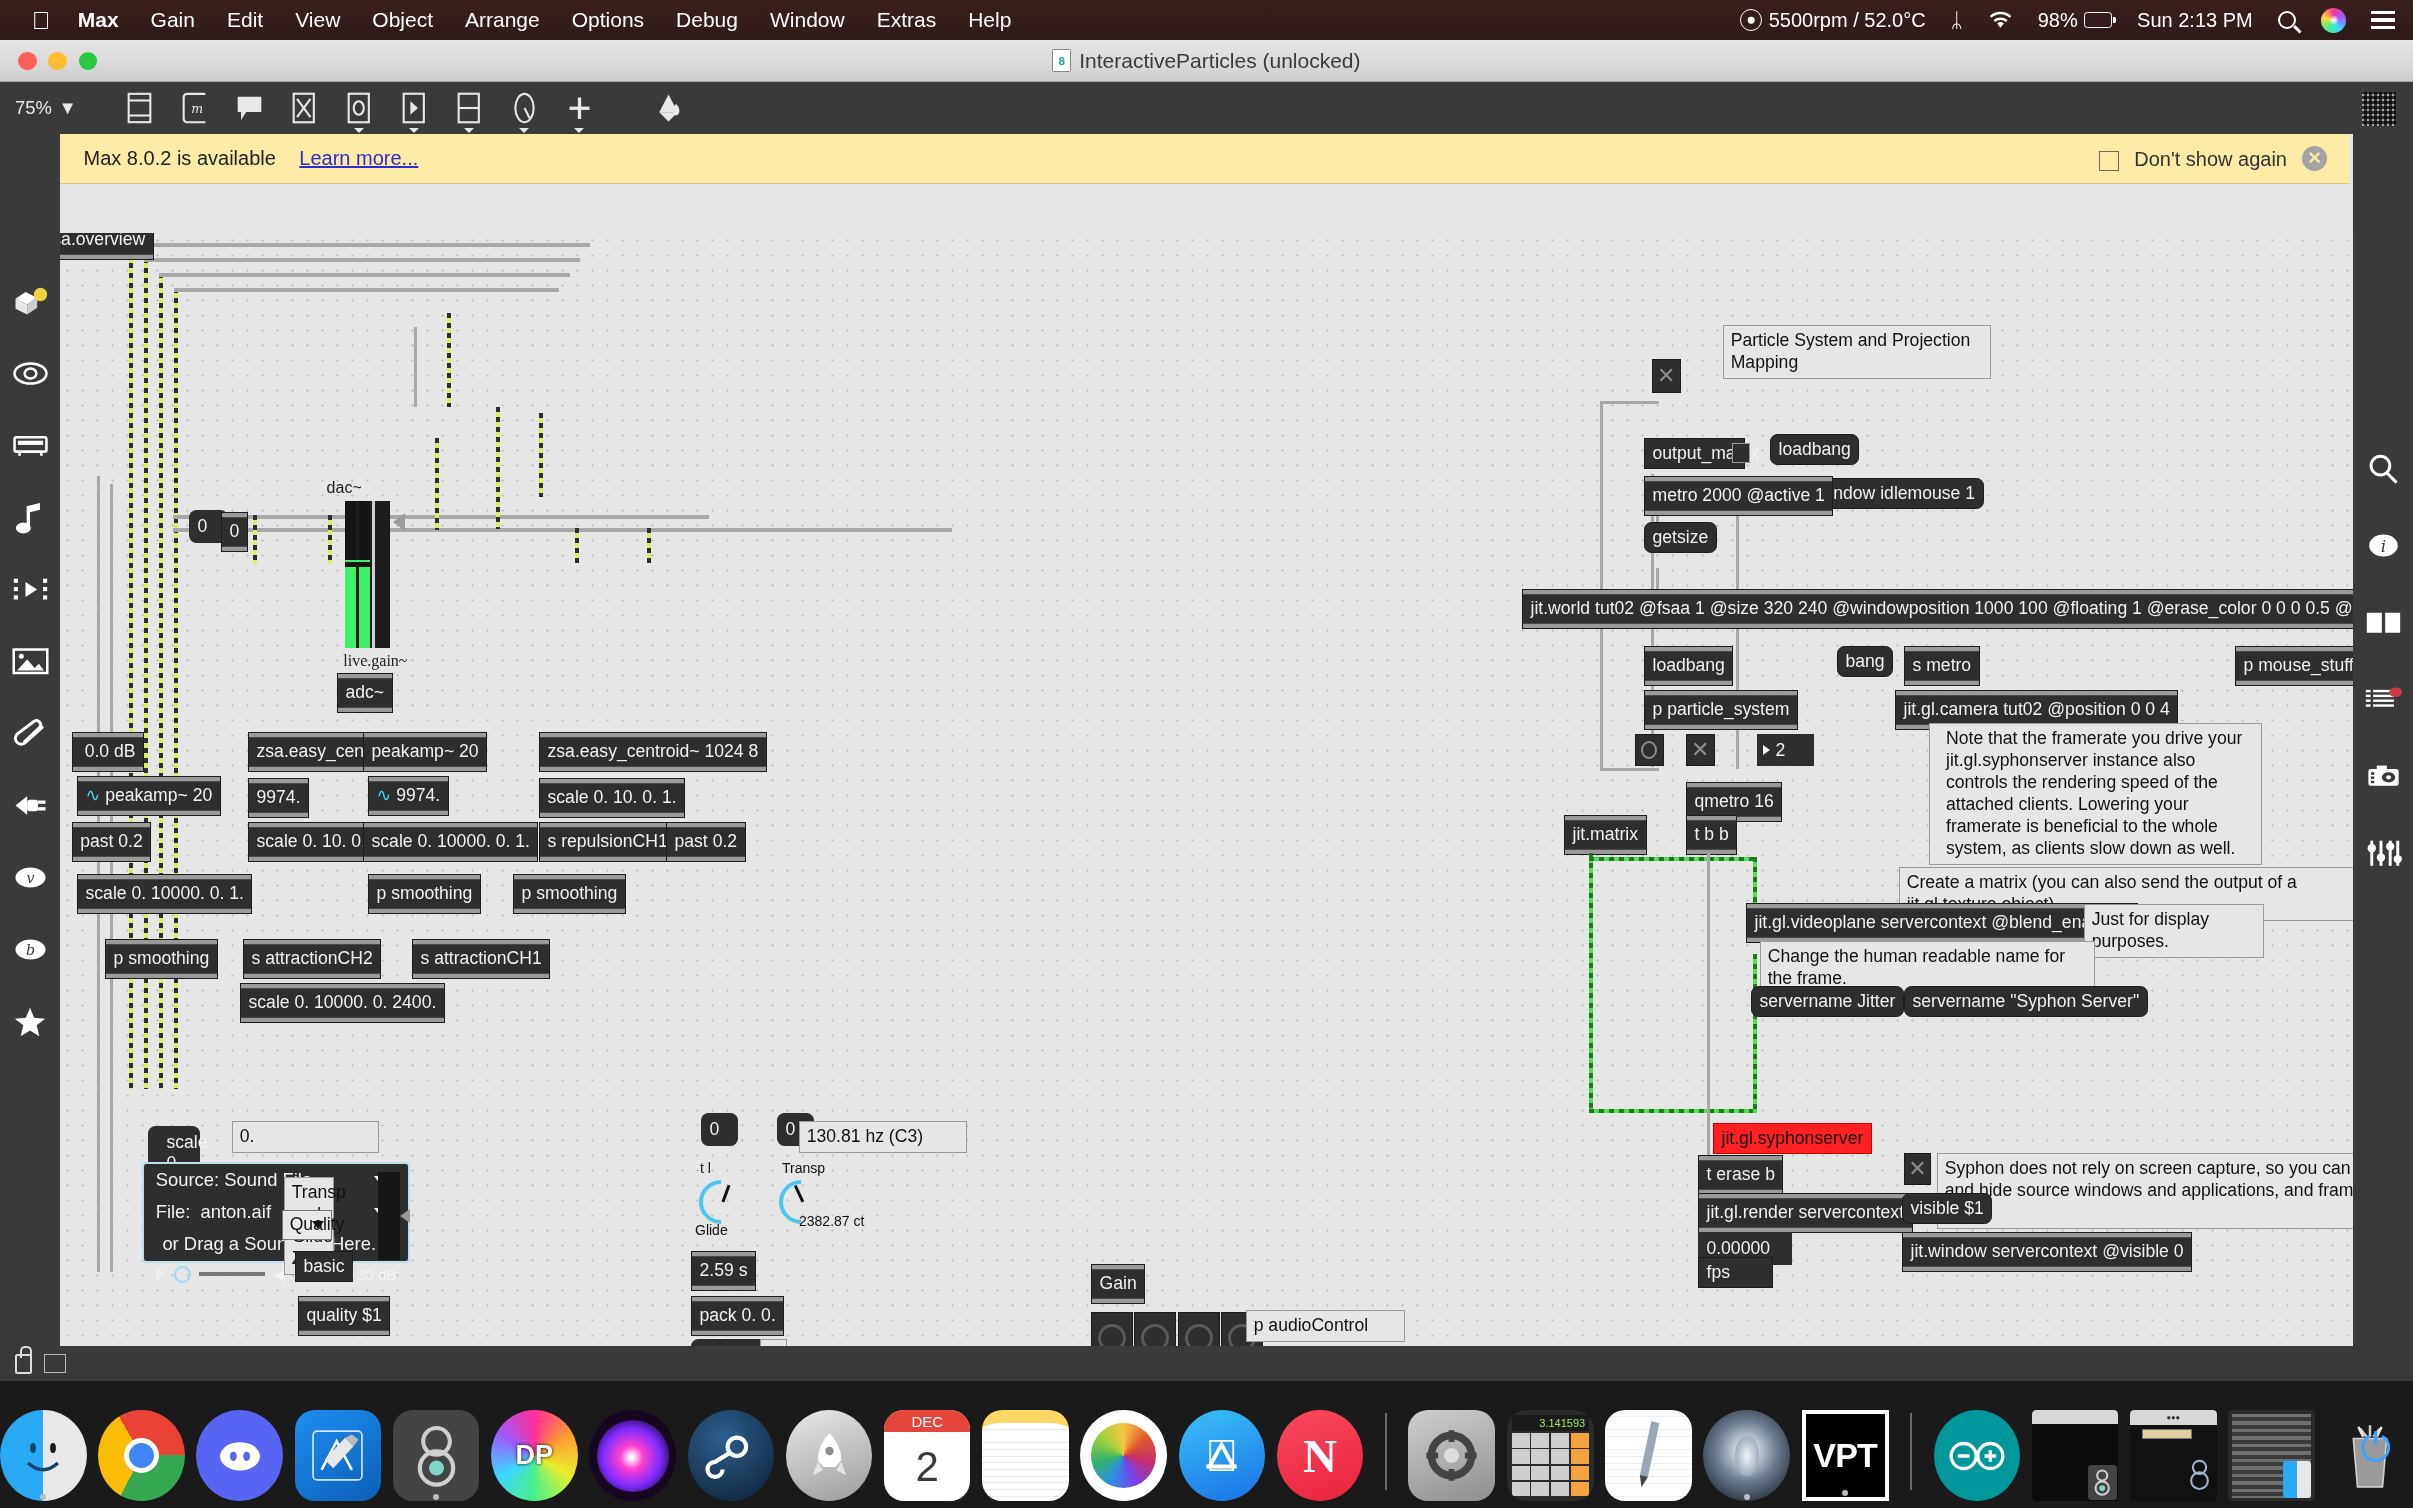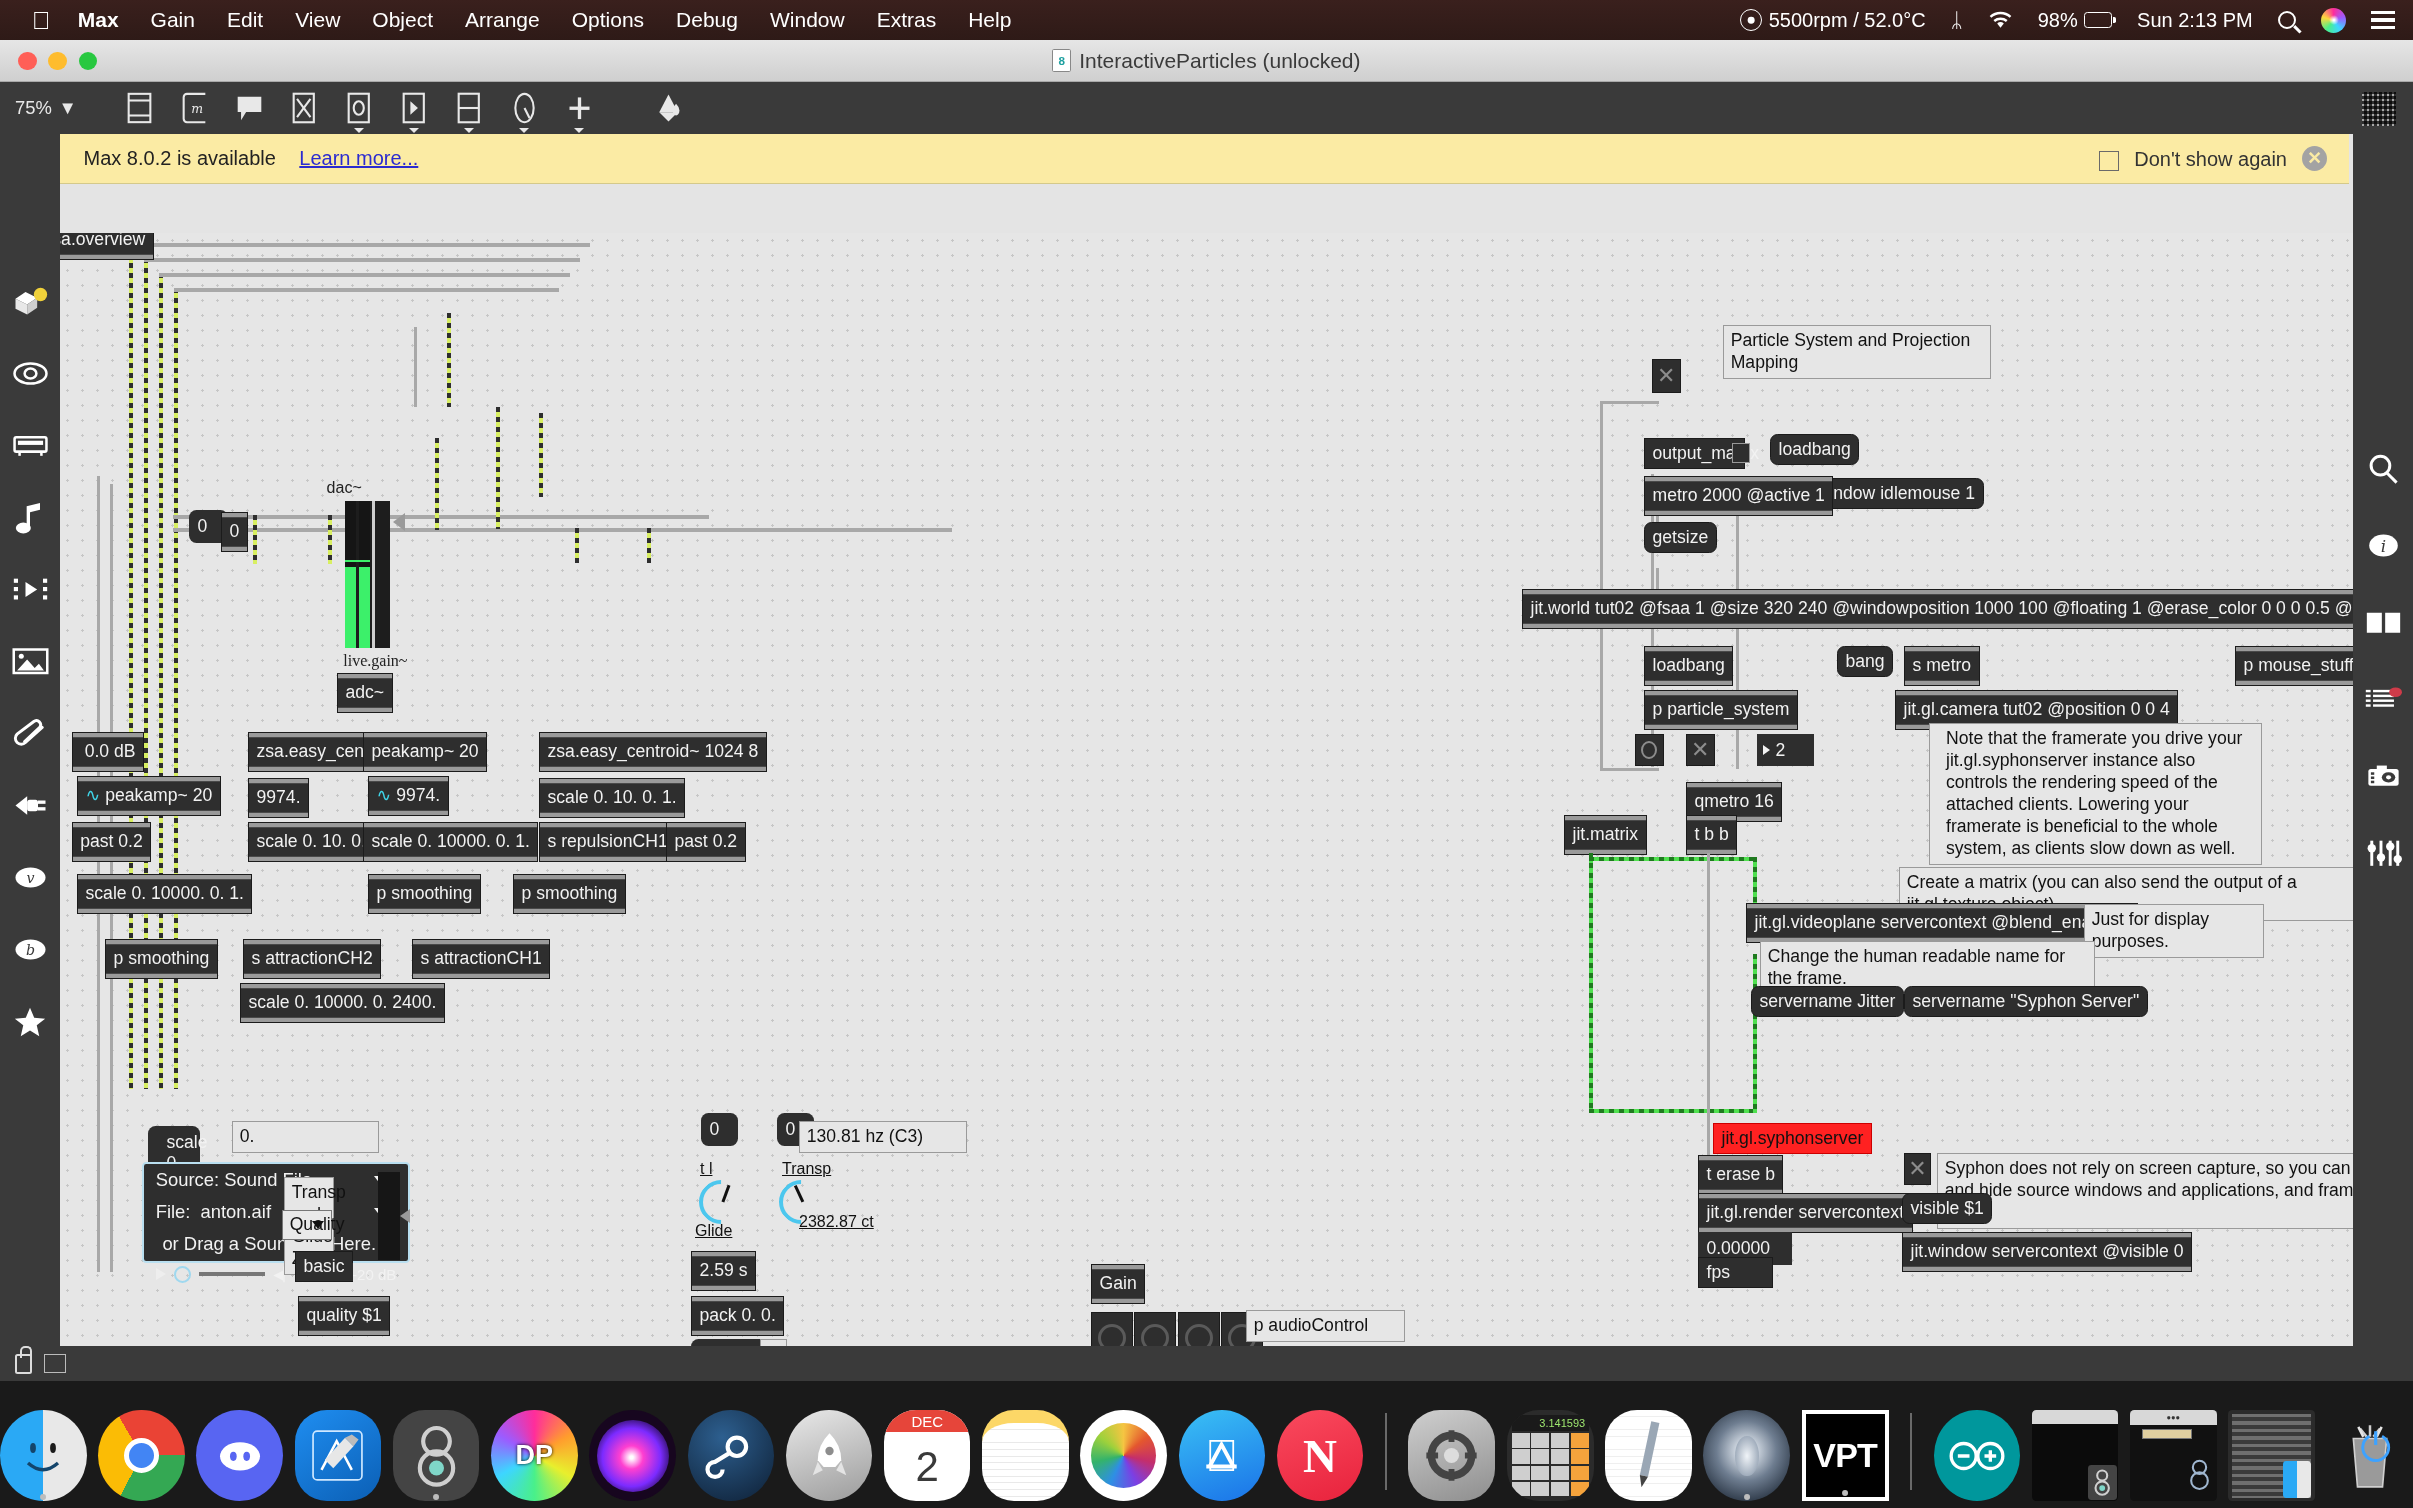--- a/index.html
+++ b/index.html
@@ -125,40 +125,40 @@
   #sfpanel .tri{width:0;height:0;border-top:6.7px solid transparent;border-bottom:6.7px solid transparent;border-left:10px solid #eee;}
   #sfpanel .knob{width:17px;height:17px;border:2.5px solid #9fd8ef;border-radius:50%;}
   #sfpanel .slider{flex:1;height:3.4px;background:#777;}
   #sfpanel .meter{position:absolute;right:8.4px;top:8.4px;width:22px;height:88px;background:#161616;}
   #sfpanel .mtri{position:absolute;right:-1.7px;top:45px;width:0;height:0;border-top:7.5px solid transparent;border-bottom:7.5px solid transparent;border-right:10px solid #9a9a9a;}
 
   
   .dial{position:absolute;width:44px;height:44px;}
   .dial .ring{width:44px;height:44px;border-radius:50%;border:4.2px solid #4cc7ee;border-right-color:transparent;border-bottom-color:transparent;transform:rotate(-45deg);}
   .dial .needle{position:absolute;left:50%;top:50%;width:3.4px;height:18.4px;background:#111;transform-origin:top center;}
-  .dial-lbl{position:absolute;font-size:16px;color:#111;text-decoration:underline;}
+  .dial-lbl{position:absolute;font-size:14px;color:#111;}
 
   
   .kdark{position:absolute;width:42px;height:52px;background:#2e2e2e;border:0.8px solid #1b1b1b;display:flex;align-items:center;justify-content:center;}
   .kdark .ring{width:28.5px;height:28.5px;border-radius:50%;border:3.4px solid #5a5a5a;}
 
   .dropdown{position:absolute;background:#e9e9e9;border:0.8px solid #777;color:#111;font-size:17.6px;padding:3.4px 25px 3.4px 6.7px;}
   .dropdown:after{content:"";position:absolute;right:6.7px;top:50%;transform:translateY(-50%);
     width:0;height:0;border-left:6.7px solid transparent;border-right:6.7px solid transparent;border-top:8.4px solid #111;}
 
   
   #bottombar{position:absolute;left:0;bottom:0;width:2413px;height:35px;background:#3a3a3a;display:flex;align-items:center;padding-left:15px;gap:11.7px;}
   .lock-ico{width:17px;height:20px;border:2.5px solid #ddd;border-radius:2.5px;position:relative;}
   .lock-ico:before{content:"";position:absolute;top:-9.2px;left:2.5px;width:8.4px;height:9.2px;border:2.5px solid #ddd;border-bottom:none;border-radius:5px 5px 0 0;}
   .bb-box{width:22px;height:18.4px;border:1.7px solid #bbb;}
 
   
   #dock{position:absolute;left:0;bottom:0;width:2413px;height:127px;background:rgba(28,28,28,.92);
         display:flex;align-items:flex-end;justify-content:center;gap:11.7px;padding-bottom:6.7px;}
-  .dicon{width:91px;height:91px;border-radius:32px;display:flex;align-items:center;justify-content:center;
+  .dicon{width:91px;height:91px;border-radius:20px;display:flex;align-items:center;justify-content:center;
           font-size:30px;color:#fff;position:relative;overflow:hidden;}
   .dicon.circ{border-radius:50%;}
   .dot{position:absolute;bottom:1.7px;left:50%;transform:translateX(-50%);width:5.9px;height:5.9px;border-radius:50%;background:#bdbdbd;}
   .dsep{width:1.7px;height:77px;background:#6a6a6a;margin:0 10px 11.7px 10px;}
   .power{position:absolute;right:22px;bottom:37px;color:#3da2ff;font-size:39px;}
 </style>
 </head>
 <body>
 
 <div id="menubar">

